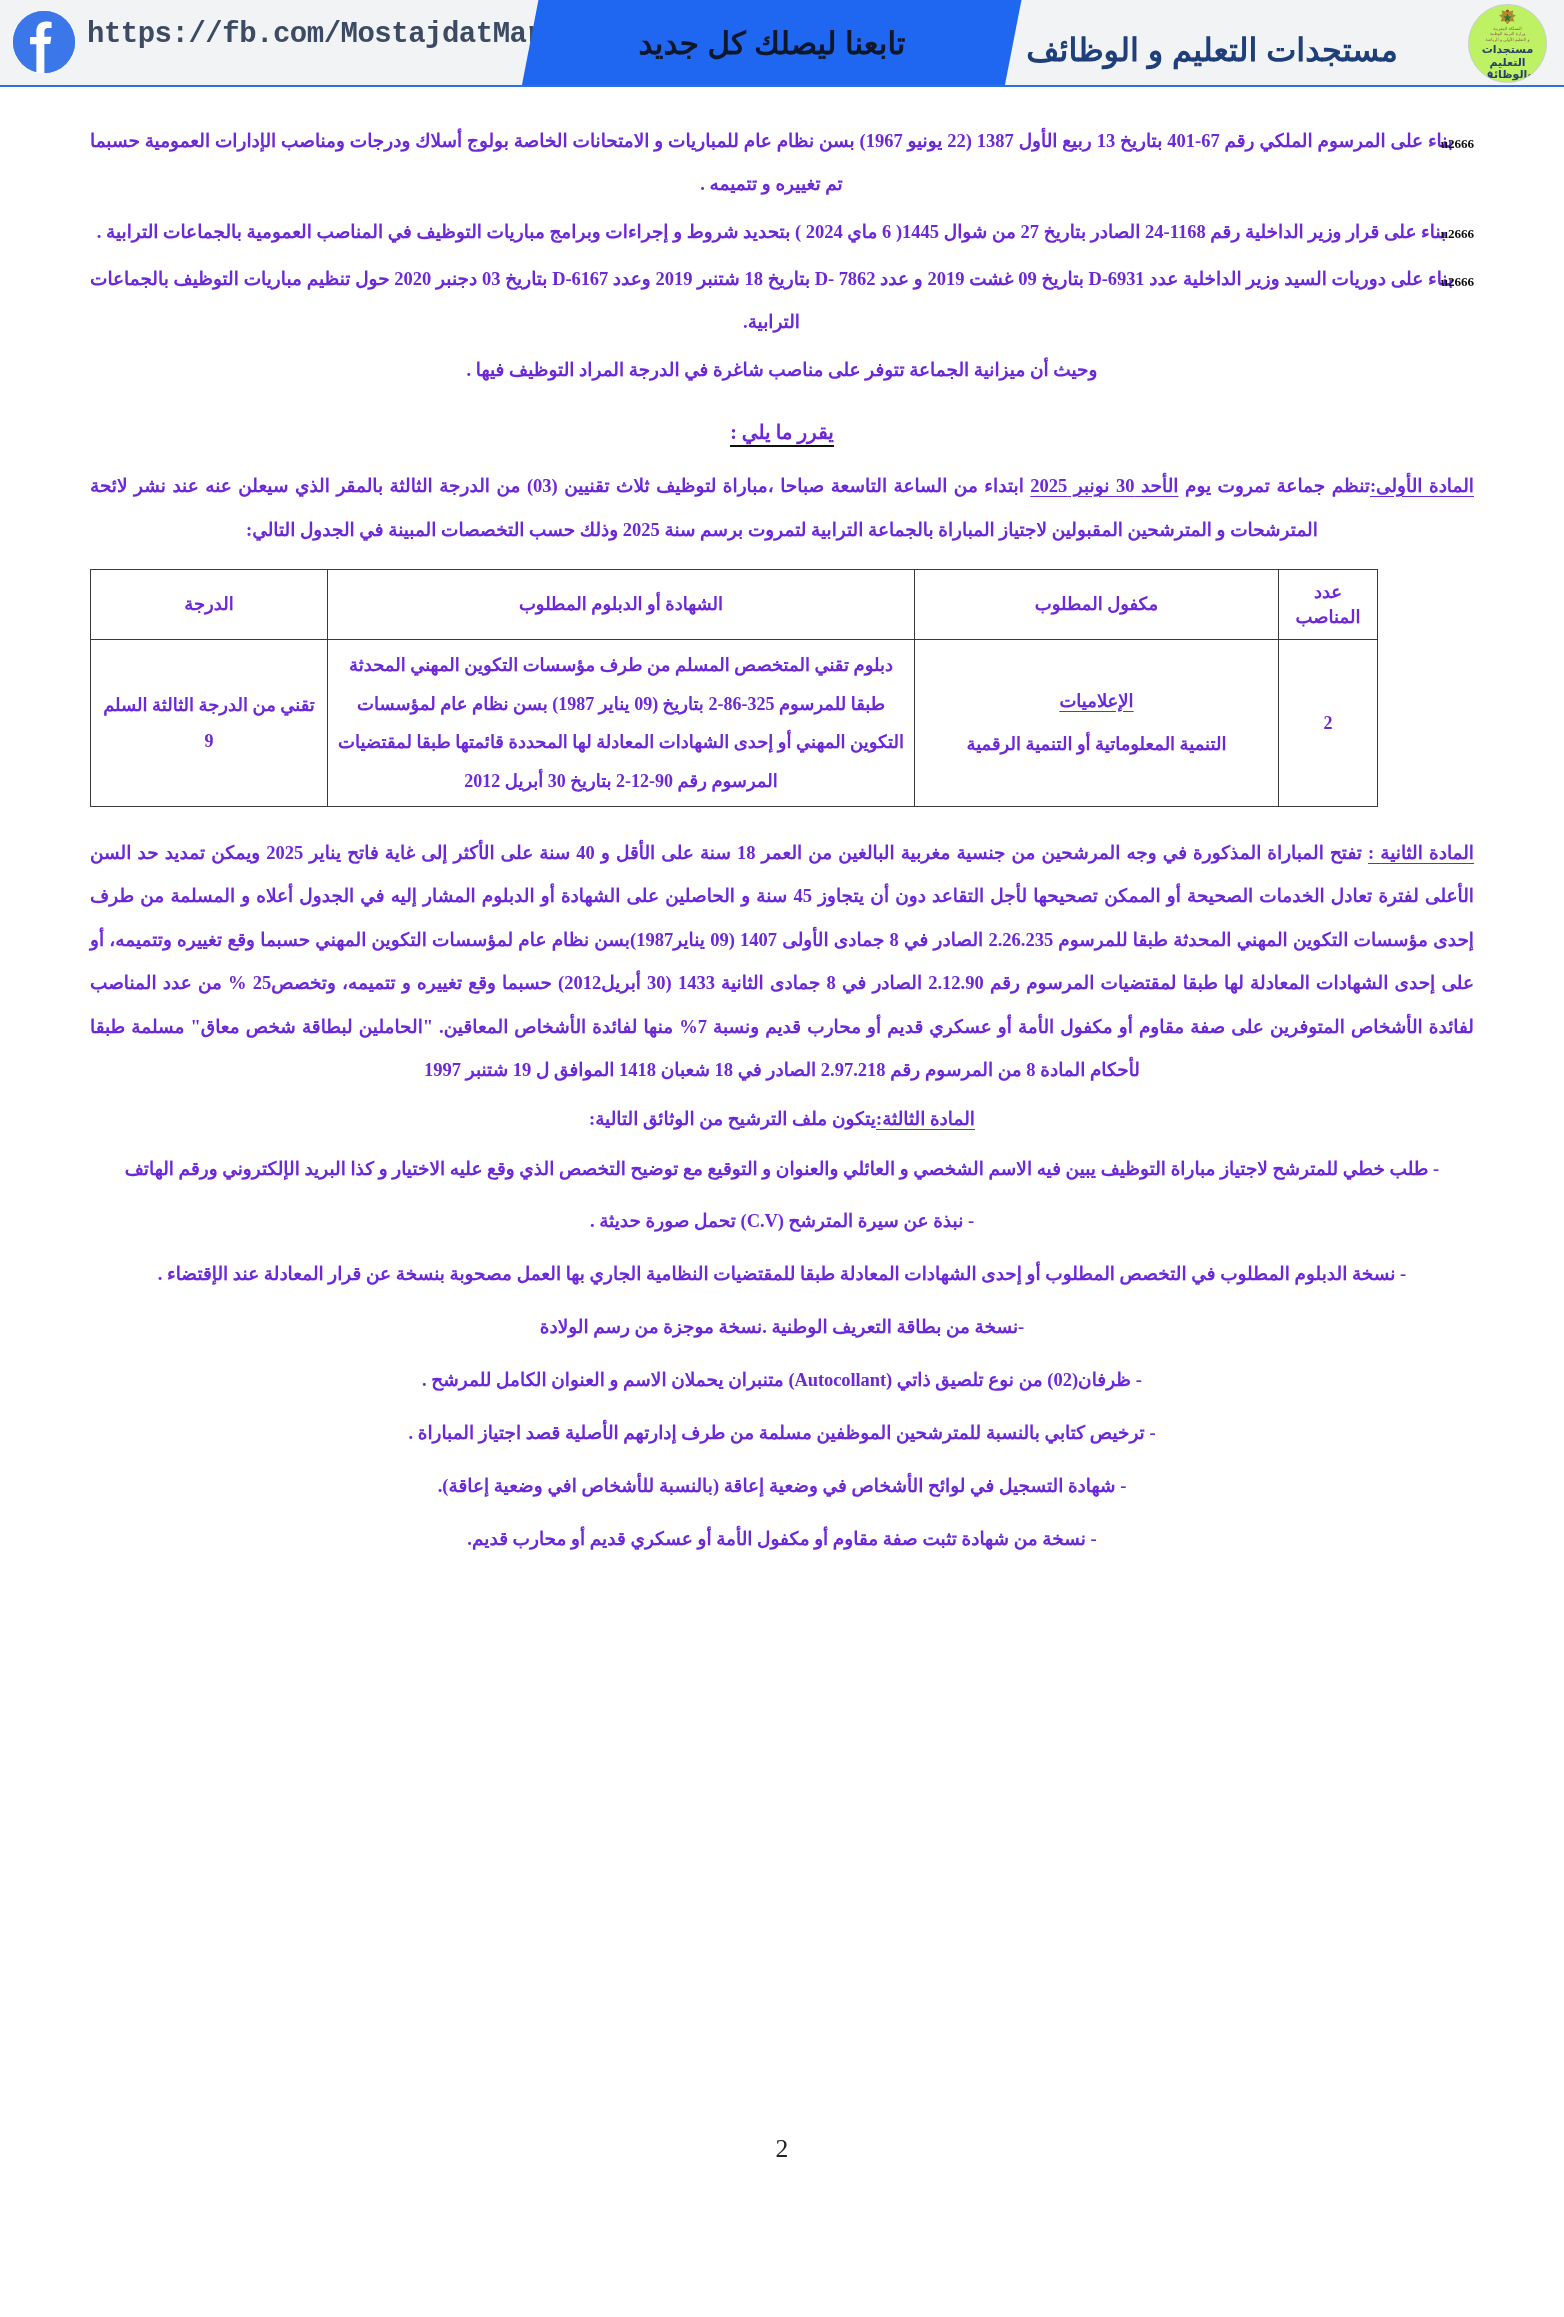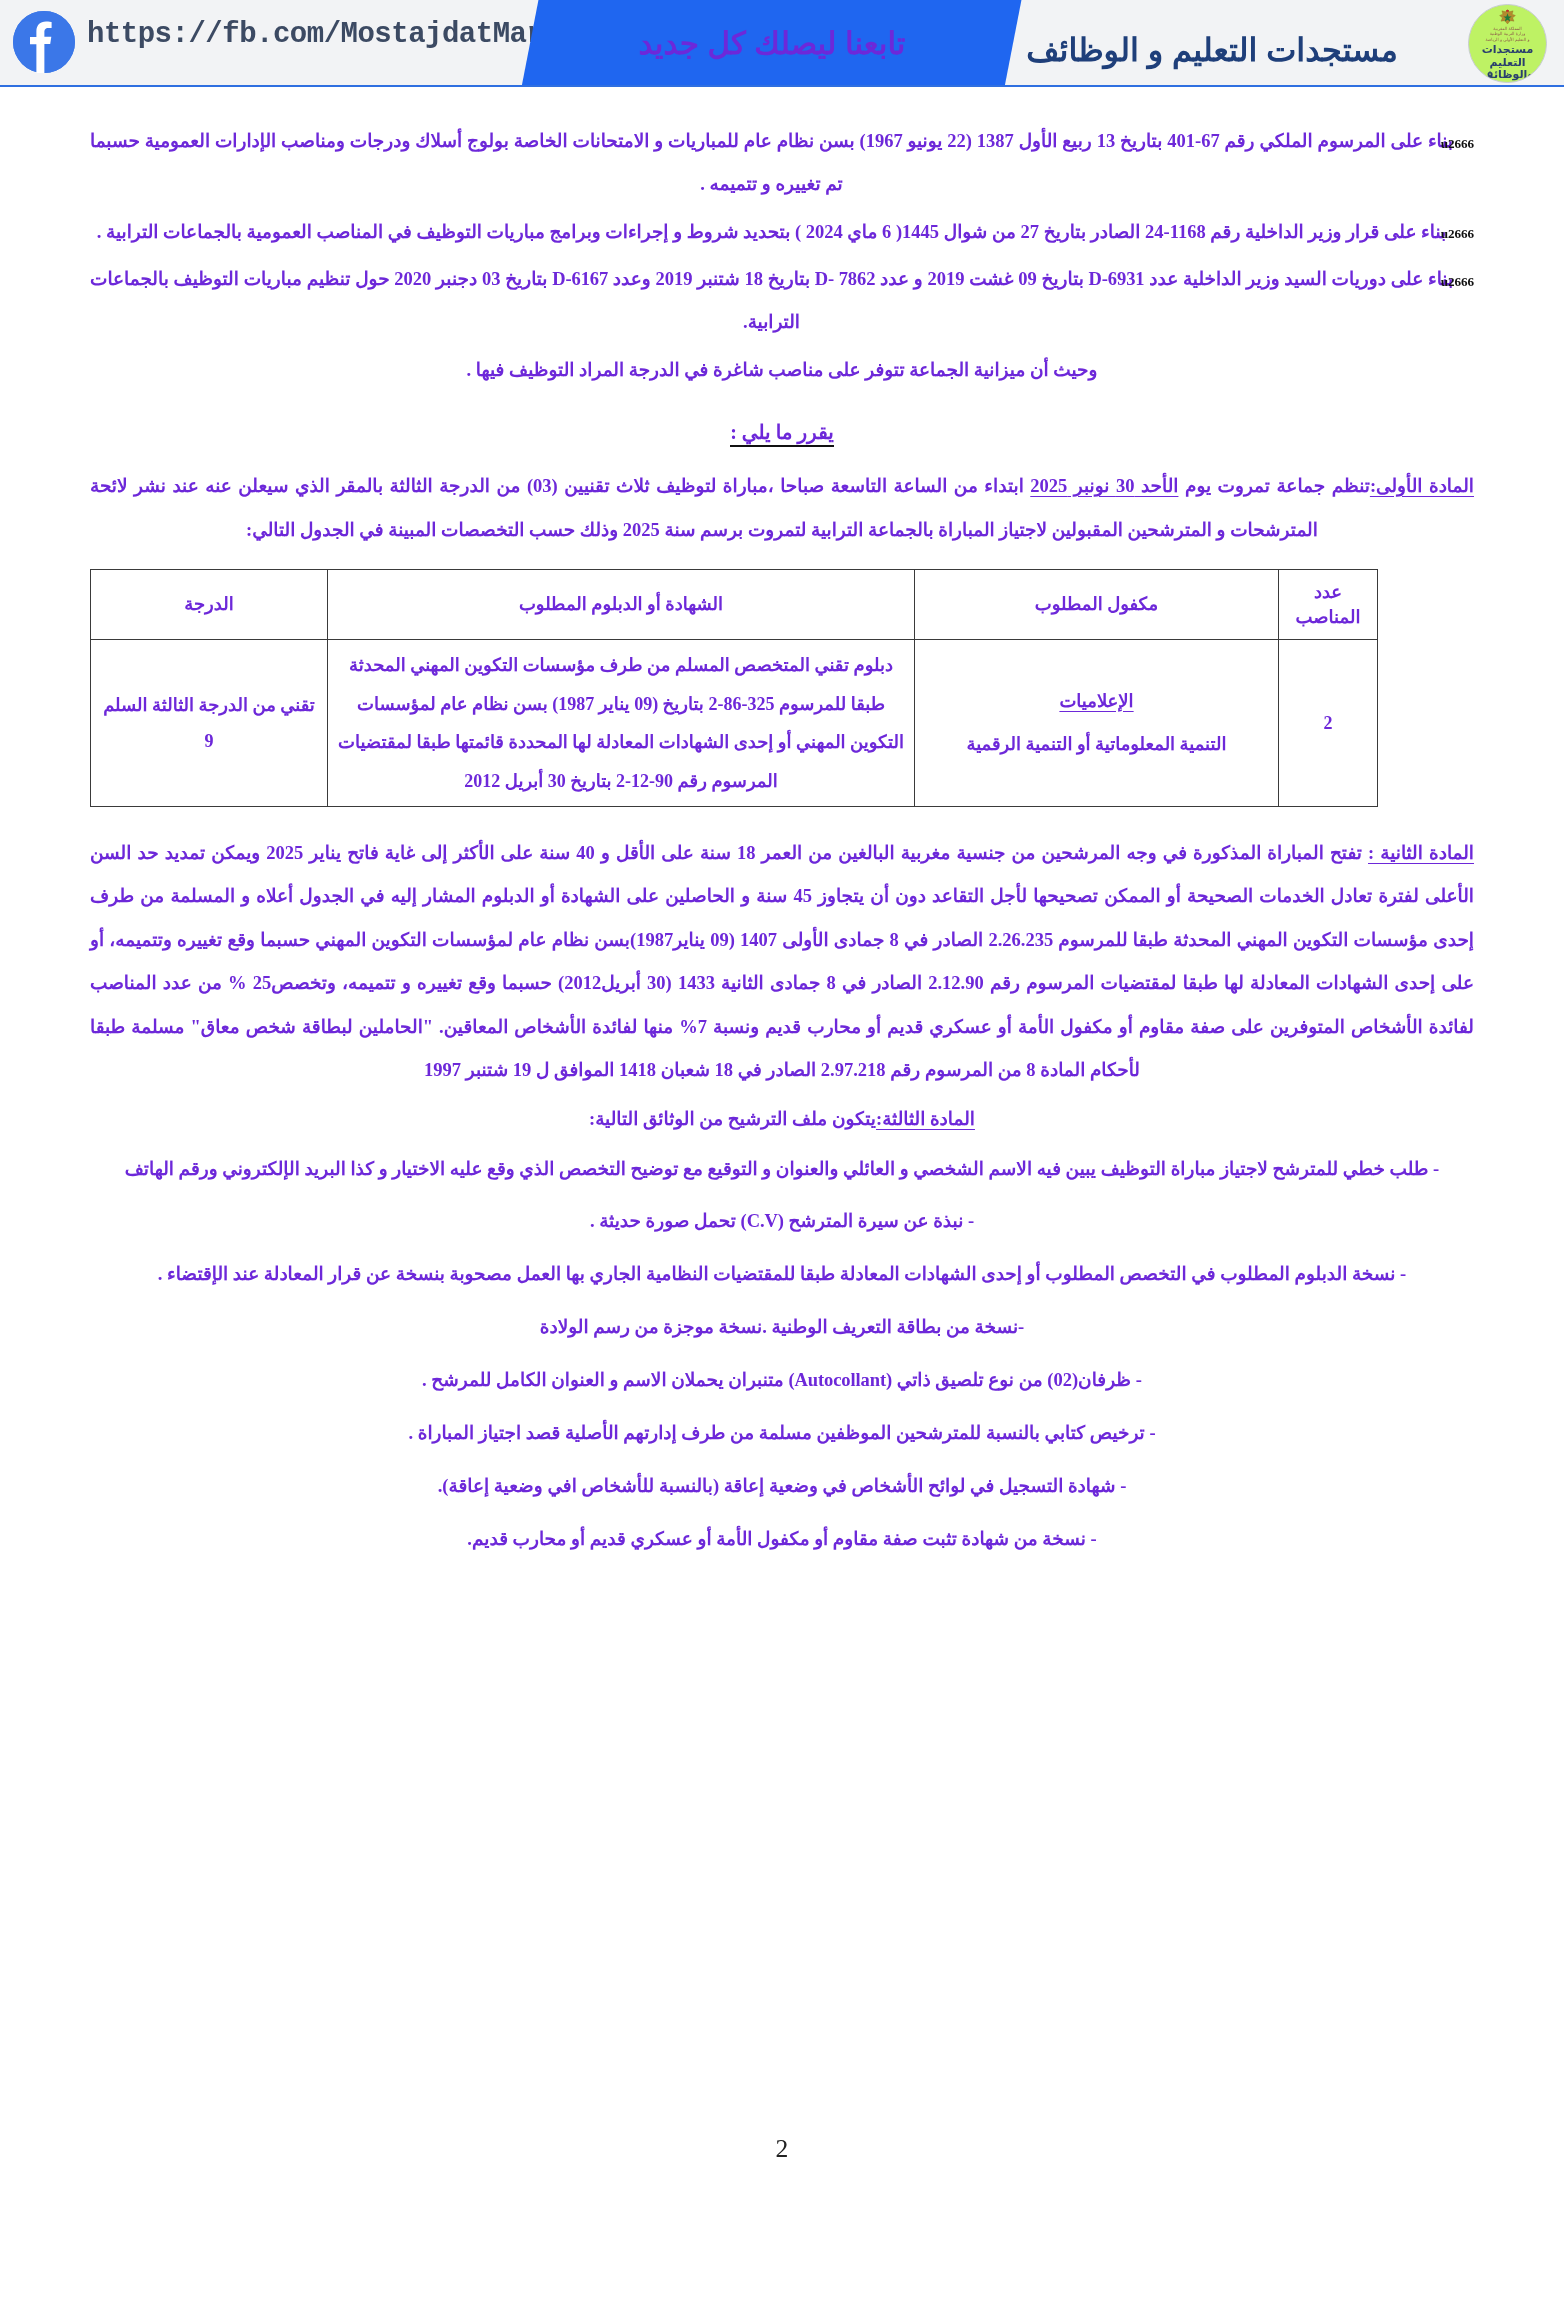--- a/index.html
+++ b/index.html
@@ -52,21 +52,21 @@
     left: 530px; top: 0;
     width: 483px; height: 87px;
     background: #1f66f0;
     transform: skewX(-11deg);
   }
   .blue-slab-text {
     position: absolute;
     left: 564px; top: 0;
     width: 416px; height: 87px;
     display: flex; align-items: center; justify-content: center;
-    color: #6d28d9;
+    color: #0f172a;
     font-family: "Liberation Sans", sans-serif;
     font-weight: bold;
     font-size: 31px;
     direction: rtl;
     white-space: nowrap;
   }
   .banner-title {
     position: absolute;
     right: 166px; top: 0;
     height: 100px;

